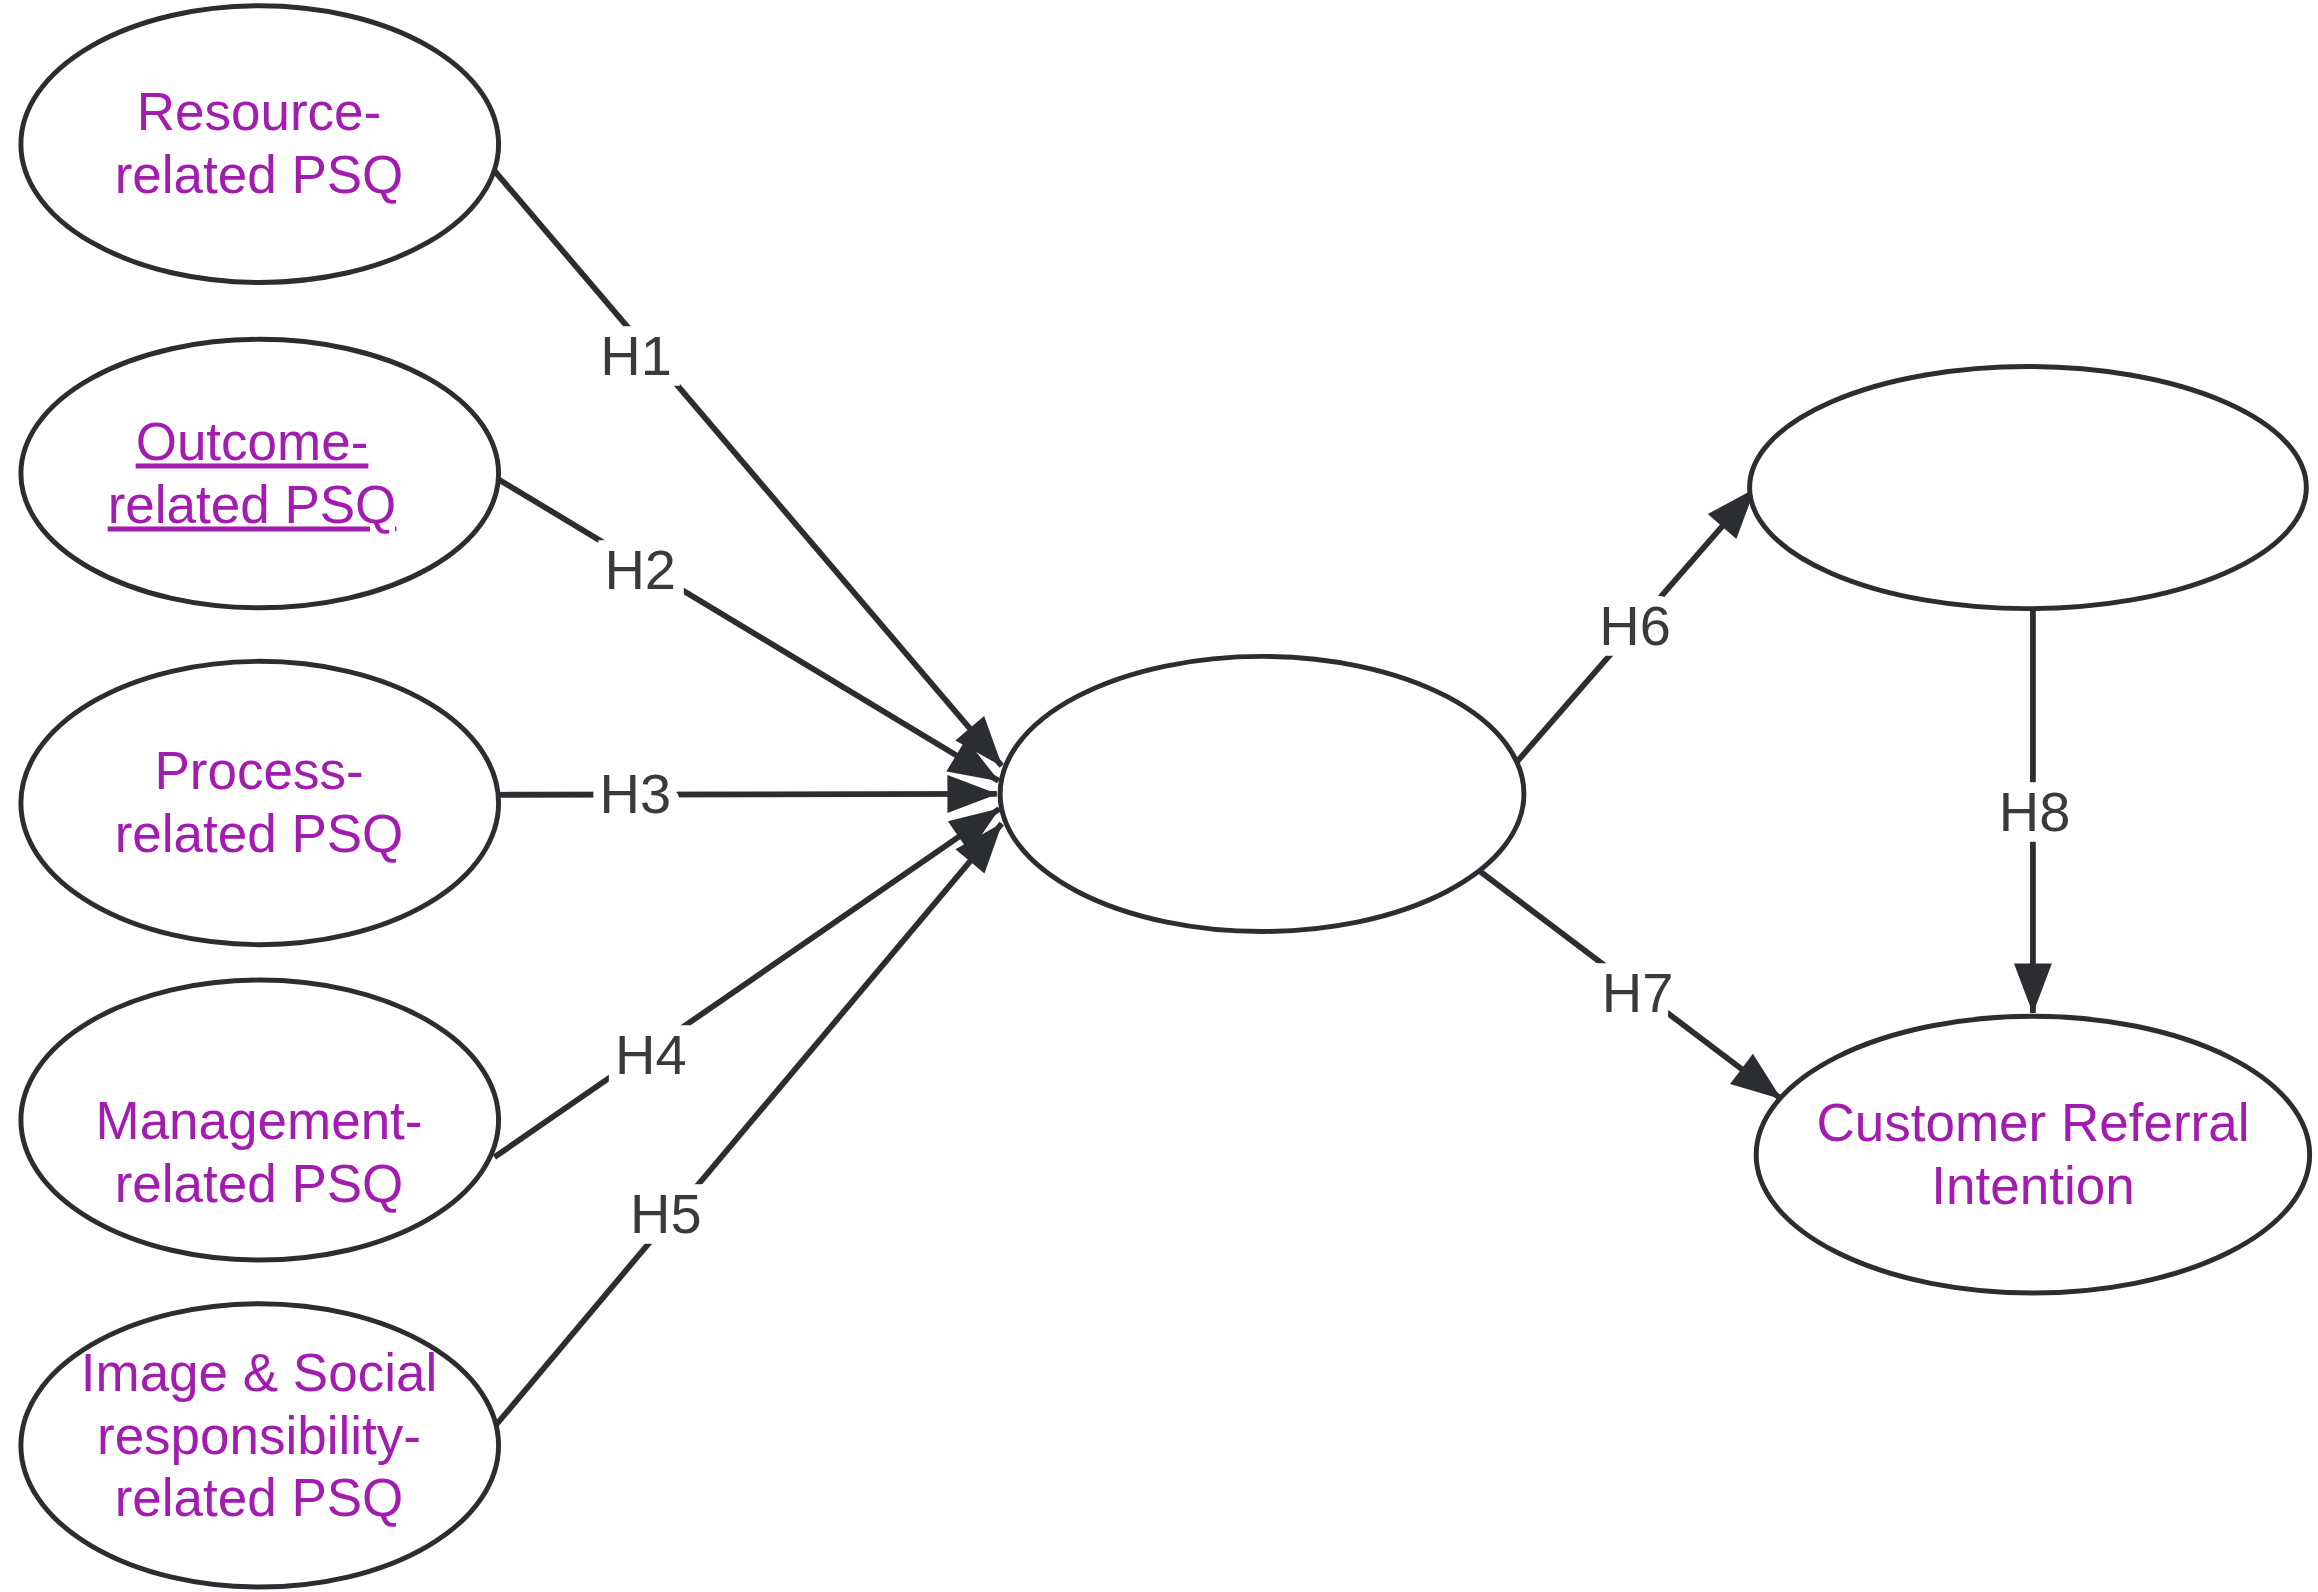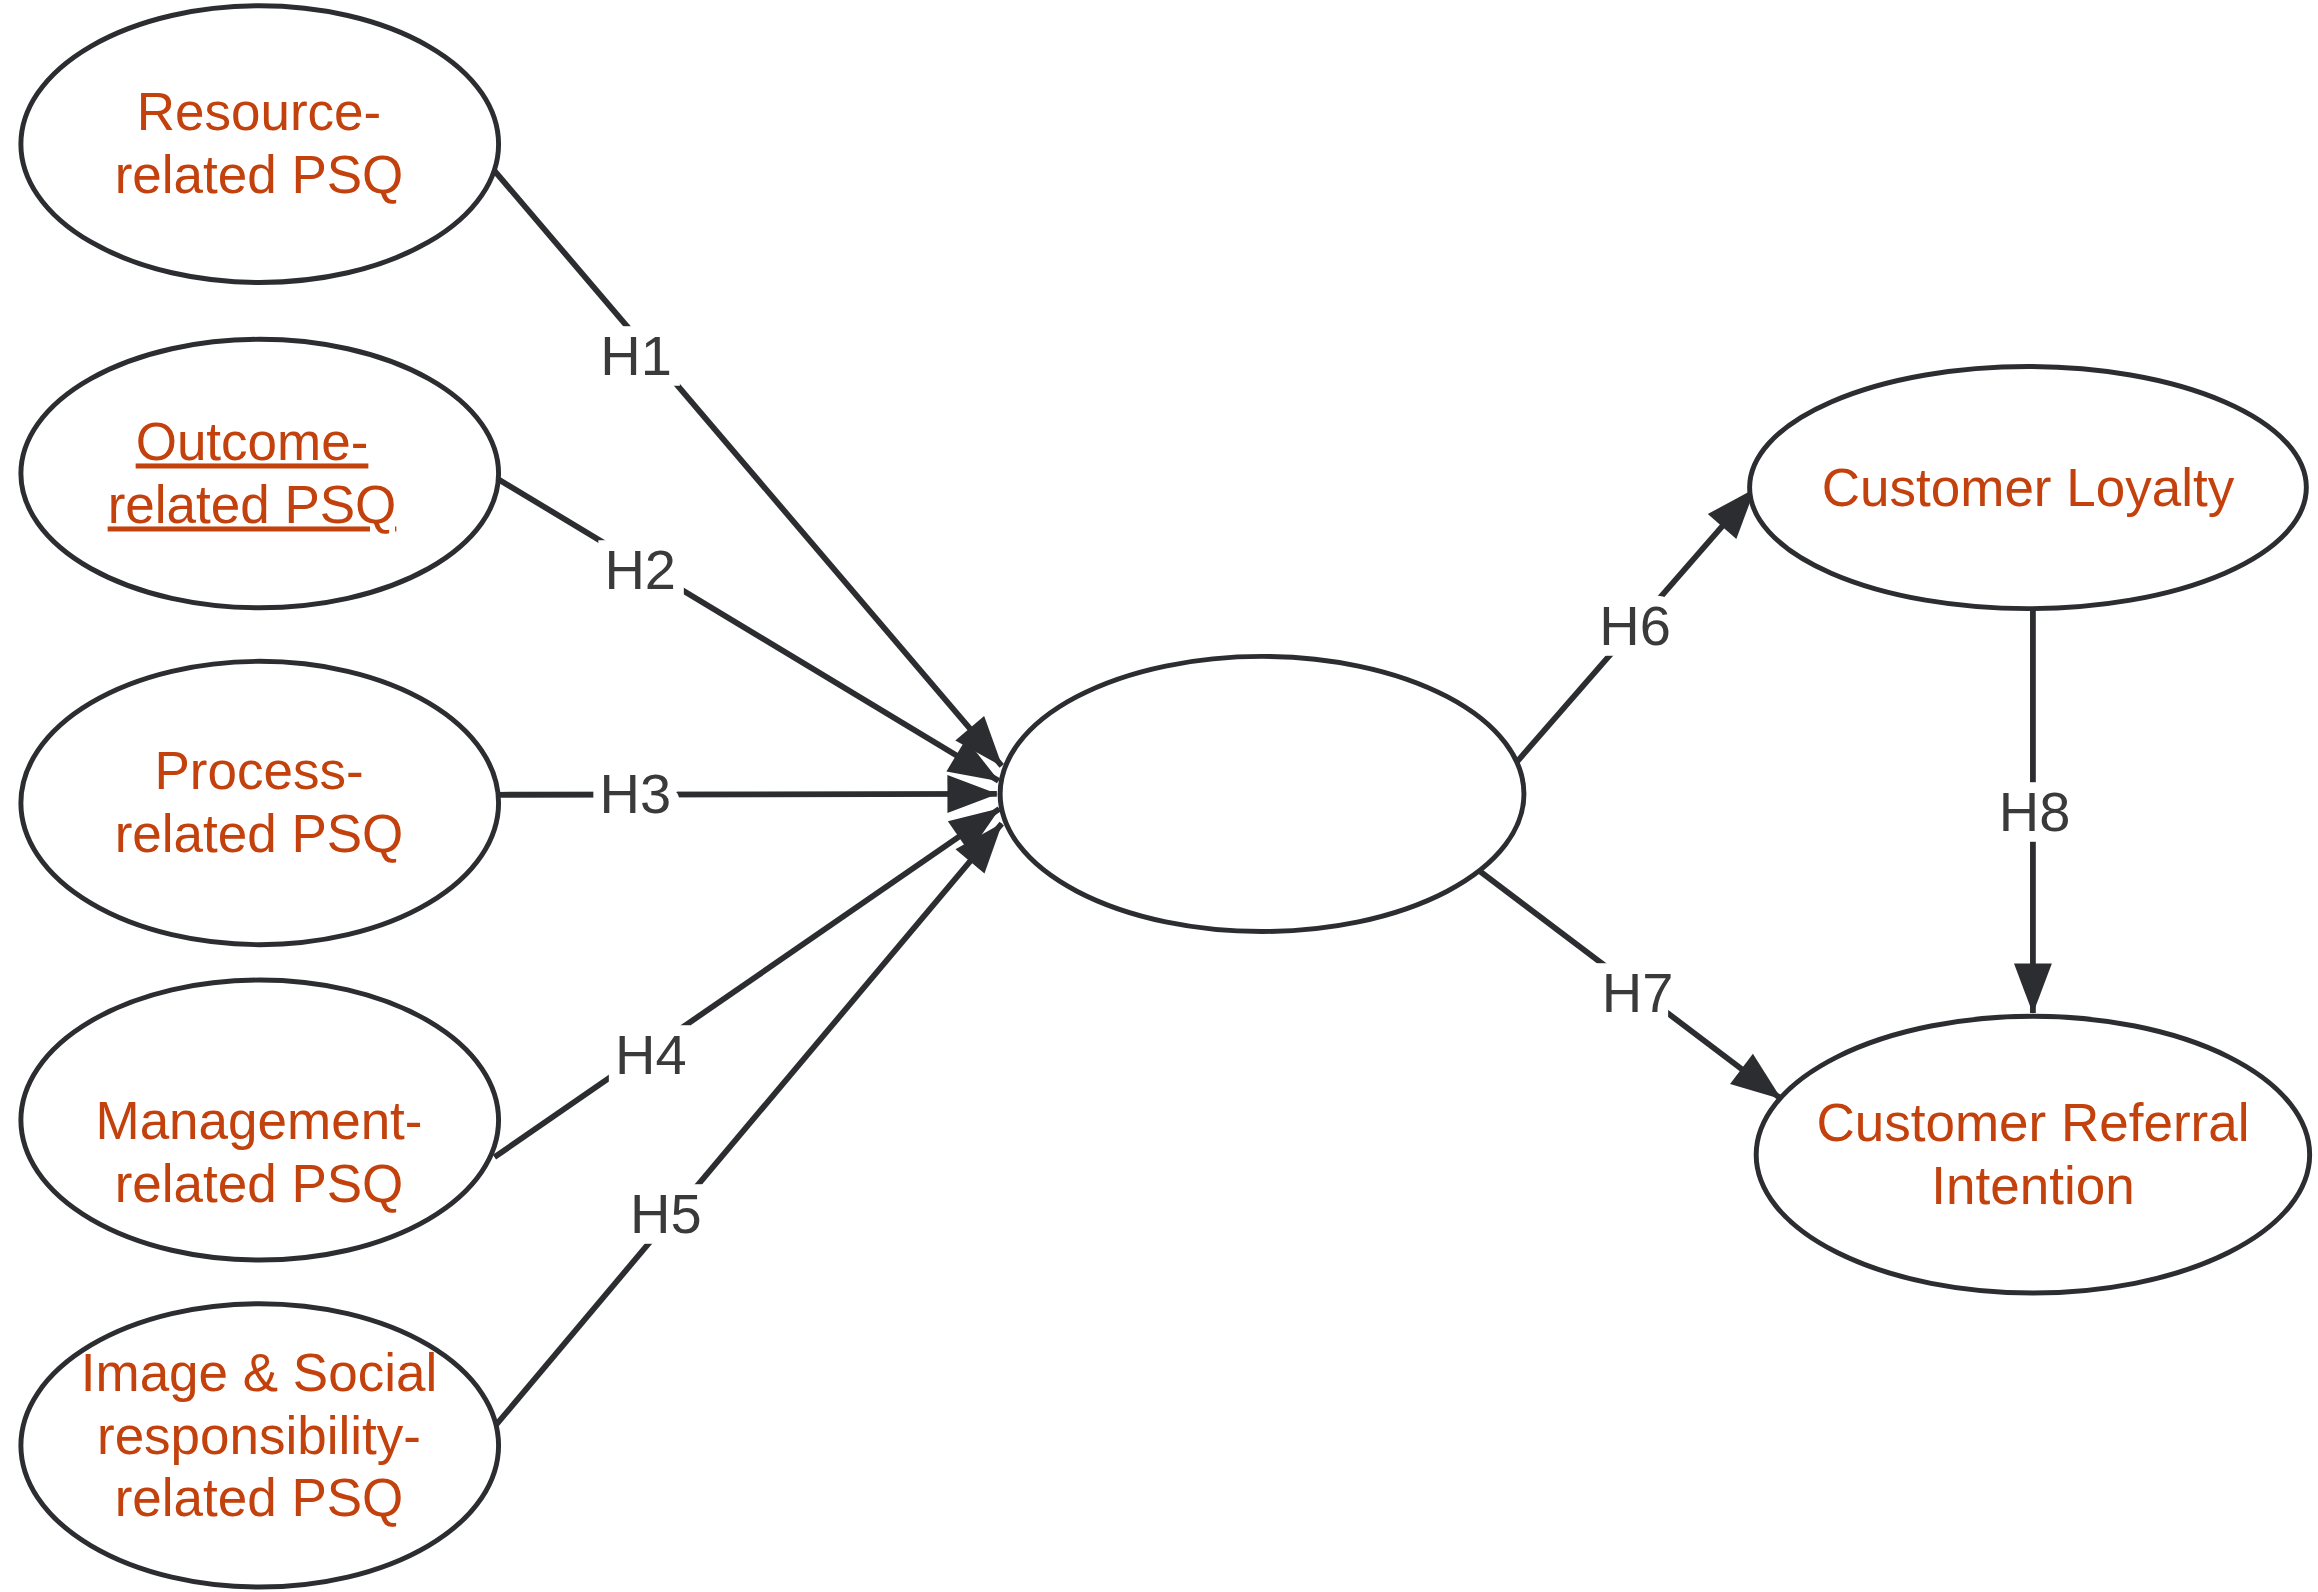--- a/index.html
+++ b/index.html
@@ -40,21 +40,21 @@
     text-anchor: middle;
     dominant-baseline: central;
   }
   .node-label {
     position: absolute;
     transform: translate(-50%, -50%);
     text-align: center;
     white-space: pre-line;
     font-size: 53px;
     line-height: 1.18;
-    color: #c2410c;
+    color: #a21caf;
   }
   .node-label.wide { width: 577px; }
   .node-label.narrow { width: 478px; }
 </style>
 </head>
 <body>
 
 <div id="stage">
 
   <svg id="diagram-svg" width="2319" height="1592" viewBox="0 0 2815 1933" xmlns="http://www.w3.org/2000/svg">
@@ -103,18 +103,17 @@
 related PSQ</div>
   <div class="node-label narrow" style="left:252px;  top:474px;text-decoration:underline;">Outcome-
 related PSQ</div>
   <div class="node-label narrow" style="left:259px;  top:803px;">Process-
 related PSQ</div>
   <div class="node-label narrow" style="left:259px;  top:1153px;">Management-
 related PSQ</div>
   <div class="node-label narrow" style="left:259px;  top:1436px;">Image &amp; Social
 responsibility-
 related PSQ</div>
-  <div class="node-label wide" style="left:2028px; top:488px;">Customer Loyalty</div>
   <div class="node-label wide" style="left:2033px; top:1155px;">Customer Referral
 Intention</div>
 
 </div>
 
 
 </body></html>

